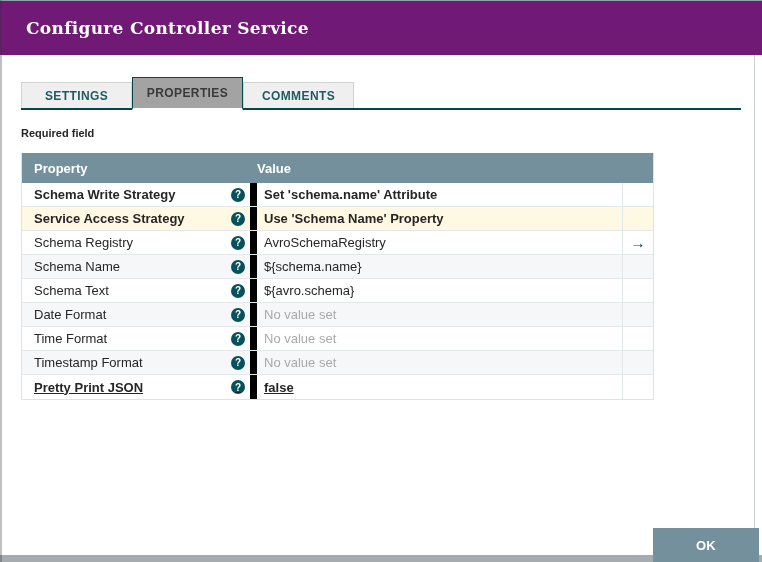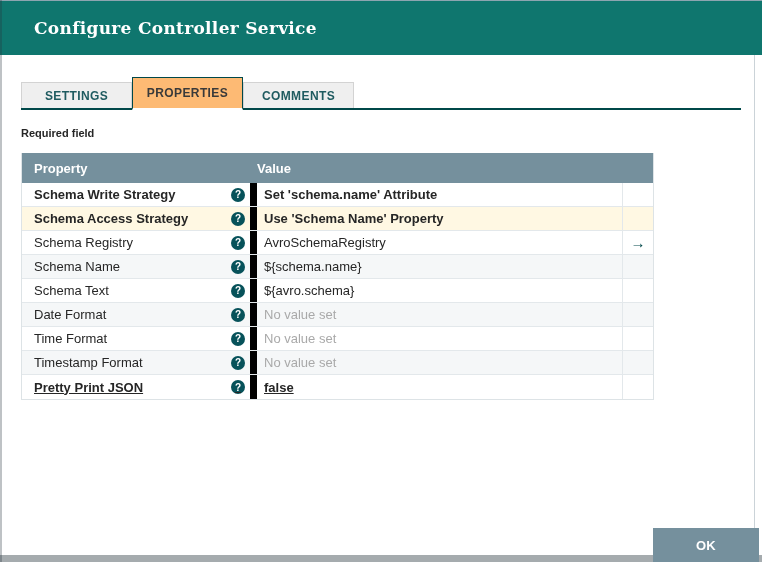--- a/index.html
+++ b/index.html
@@ -4,40 +4,40 @@
 <style>
   * { margin:0; padding:0; box-sizing:border-box; }
   html,body { background:#fff; }
   .screen {
     position:relative; width:762px; height:562px; overflow:hidden;
     background:#fff;
     font-family:"Liberation Sans","DejaVu Sans",sans-serif;
   }
   
   .dlg-header {
-    height:55px; background:#0f766e; border-top:1px solid #8DA5B0;
-    display:flex; align-items:center; padding-left:34px;
+    height:55px; background:#701a75; border-top:1px solid #8DA5B0;
+    display:flex; align-items:center; padding-left:26px;
   }
   .dlg-title {
     color:#ffffff; font-family:"DejaVu Serif","Liberation Serif",serif;
     font-weight:bold; font-size:17px; letter-spacing:0.3px;
   }
   
   .dlg-body { padding:0 21px; }
   
   .tabs {
     display:flex; align-items:flex-end; height:55px; width:720px;
     border-bottom:2px solid #004849;
   }
   .tab {
     width:111px; height:26px; display:flex; align-items:center; justify-content:center;
     background:#EFEFEF; border:1px solid #D3D3D3; border-bottom:none; cursor:pointer;
   }
   .tab.active {
-    height:33px; background:#fdba74; border:1px solid #004849;
+    height:33px; background:#a3a3a3; border:1px solid #004849;
     border-bottom:2px solid #fff; margin-bottom:-2px;
   }
   .tab-label { font-size:12px; font-weight:bold; color:#1F5B60; letter-spacing:0.4px; }
   .tab.active .tab-label { color:#3A3A3A; }
   
   .required { margin-top:17px; font-size:11px; font-weight:bold; color:#262626; }
   
   .ptable { margin-top:14px; width:633px; border:1px solid #DDE3E6; border-top:none; }
   .thead {
     display:flex; height:30px; background:#75909D; color:#fff;
@@ -118,21 +118,21 @@
       <span class="prop-name">Schema Write Strategy</span>
       <span class="help">?</span>
     </div>
     <div class="cell val">Set 'schema.name' Attribute</div>
     <div class="cell act">
       
     </div>
   </div>
           <div class="row highlight bold">
     <div class="cell prop">
-      <span class="prop-name">Schema Access Strategy</span>
+      <span class="prop-name">Service Access Strategy</span>
       <span class="help">?</span>
     </div>
     <div class="cell val">Use 'Schema Name' Property</div>
     <div class="cell act">
       
     </div>
   </div>
           <div class="row">
     <div class="cell prop">
       <span class="prop-name">Schema Registry</span>

